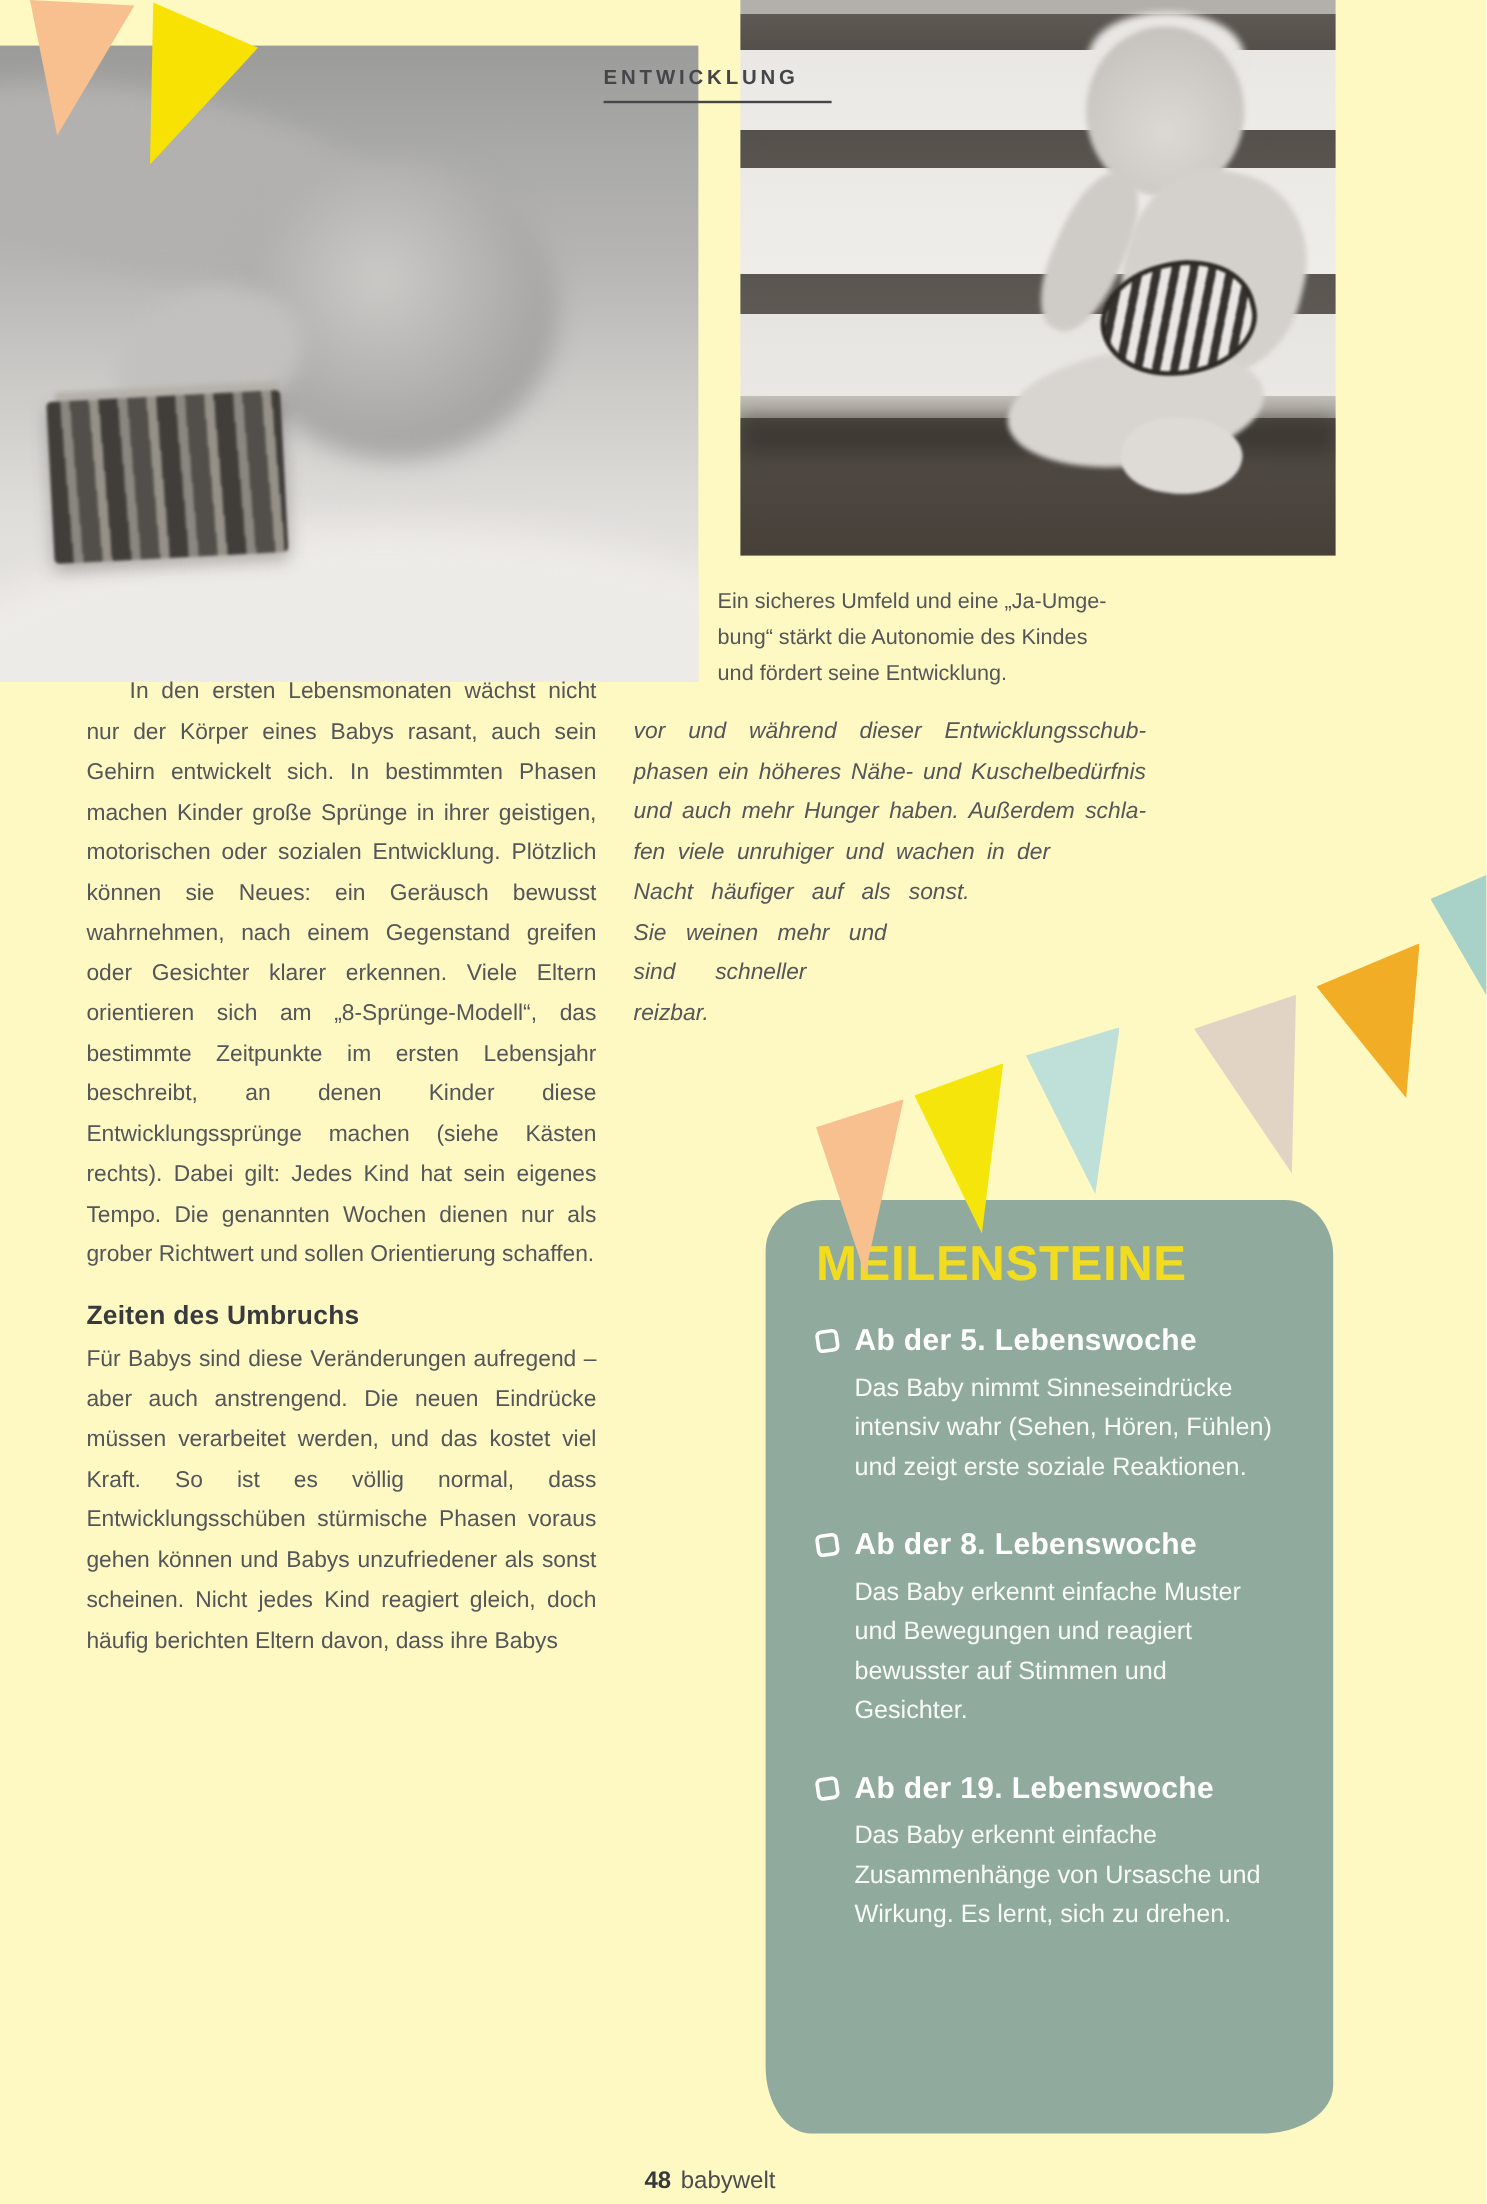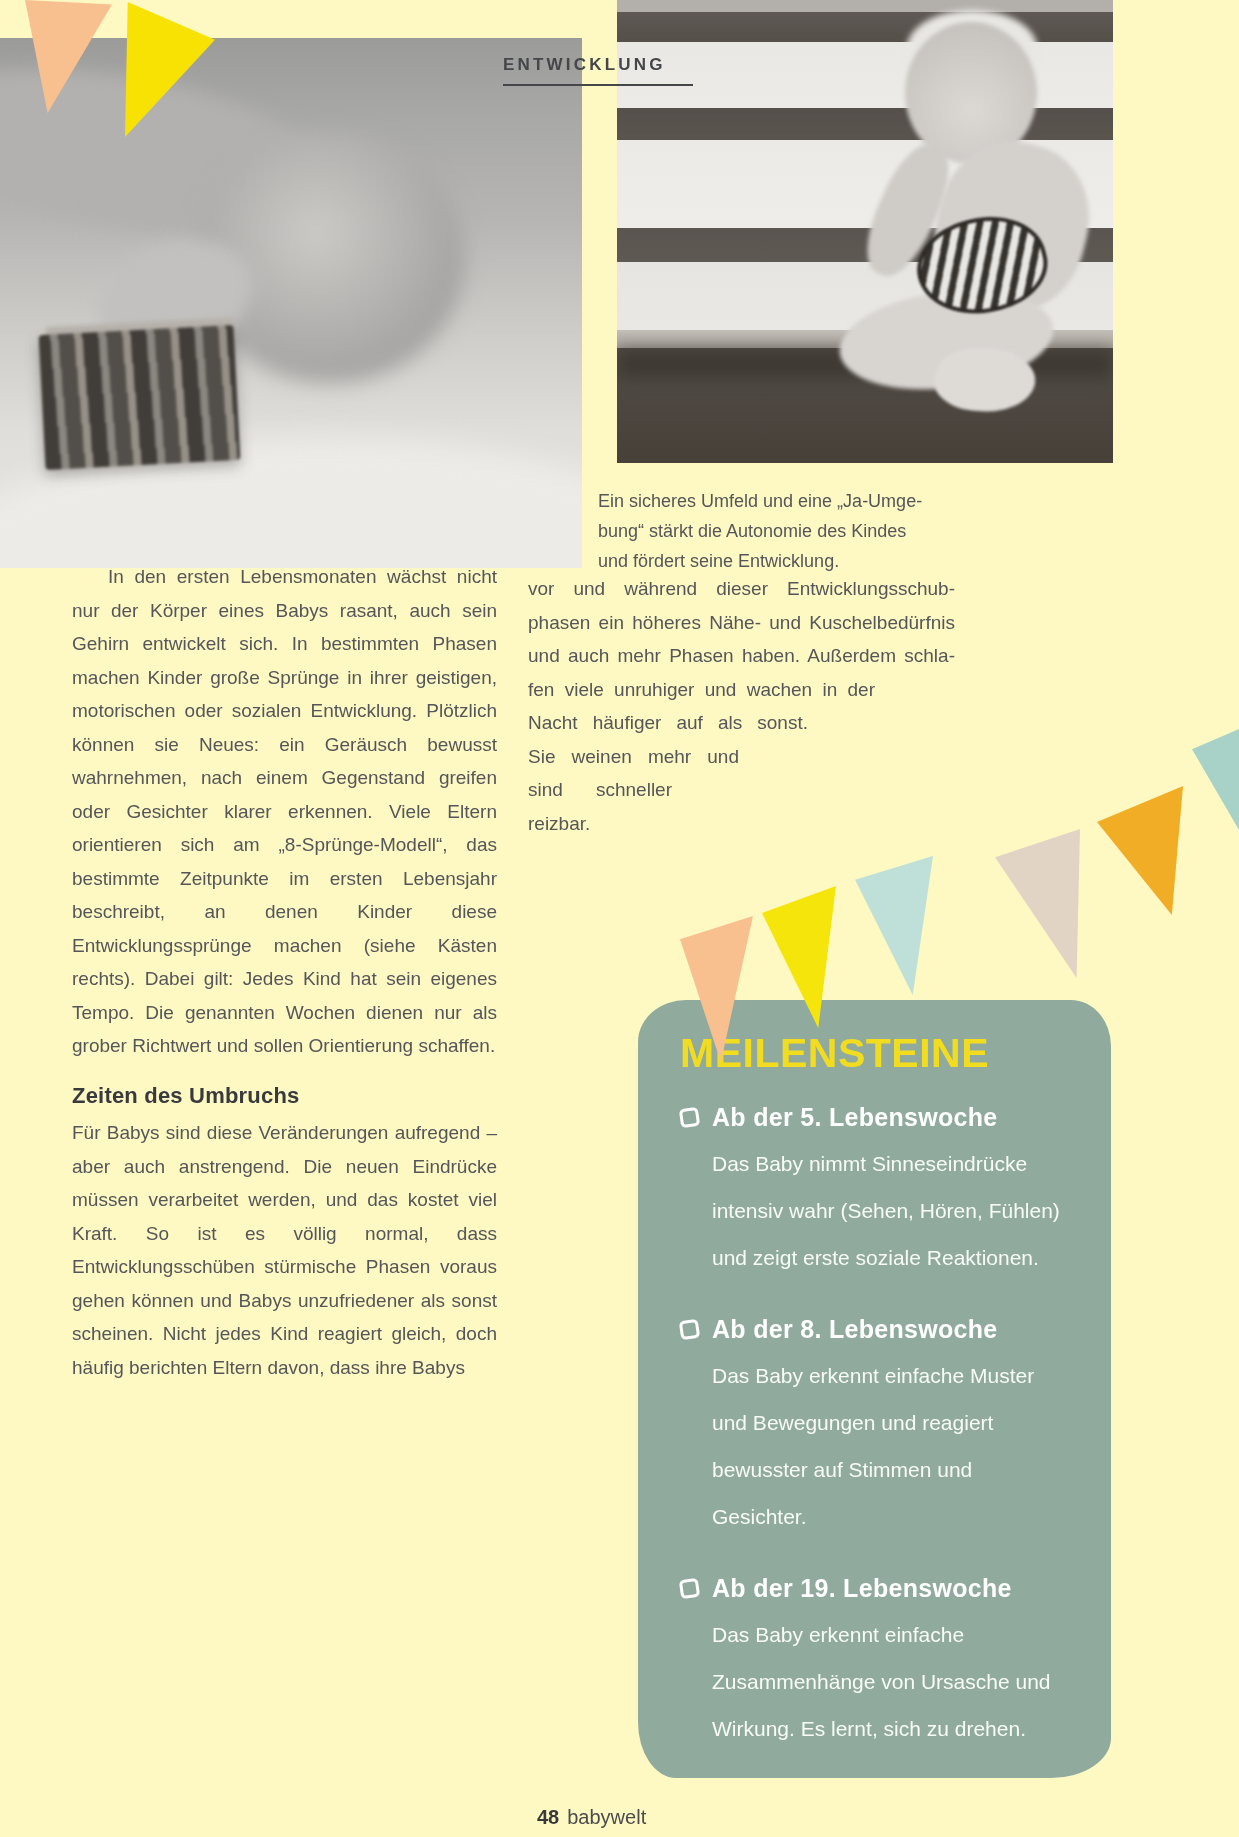--- a/index.html
+++ b/index.html
@@ -66,21 +66,21 @@
   
   .caption { position:absolute; left:598px; top:486px; width:380px; font-size:18px; line-height:30px; color:#54565a; }
 
   
   .col-left { position:absolute; left:72px; top:560px; width:425px; font-size:19px; line-height:33.5px;
     text-align:justify; color:#54565a; }
   .col-left p + p { margin-top:0; }
   .col-left .indent { text-indent:36px; }
   .subheading { margin-top:16px; margin-bottom:4px; font-size:22px; font-weight:700; color:#393a3e;
     text-align:left; letter-spacing:.2px; }
-  .col-right { position:absolute; left:528px; top:572px; width:427px; font-size:19px; line-height:33.5px; color:#54565a; }
+  .col-right { position:absolute; left:528px; top:593px; width:427px; font-size:19px; line-height:33.5px; color:#54565a;font-style:italic; }
   .col-right .line { text-align:justify; text-align-last:justify; }
   .col-right .line.l3 { width:347px; }
   .col-right .line.l4 { width:280px; }
   .col-right .line.l5 { width:211px; }
   .col-right .line.l6 { width:144px; }
   .col-right .line.l7 { width:90px; text-align:left; text-align-last:left; }
 
   
   .tri { position:absolute; }
   .tri-tl-peach { left:25px; top:0; width:87px; height:113px; background:#f8bf8f;
@@ -107,21 +107,21 @@
     background:#90ab9e; border-radius:48px 40px 60px 38px / 42px 46px 40px 56px;
     padding:30px 40px 0 42px; z-index:2;
   }
   .milestones-title { font-size:41px; font-weight:700; letter-spacing:.5px; color:#f2dc20;
     position:relative; z-index:4; margin-bottom:26px; }
   .entry { margin-bottom:34px; position:relative; z-index:4; }
   .entry-head { display:flex; align-items:center; gap:13px; margin-bottom:8px; }
   .checkbox { width:19px; height:19px; border:3px solid #ffffff; border-radius:5px;
     transform:rotate(-8deg); flex:0 0 auto; }
   .entry-title { font-size:25px; font-weight:700; color:#ffffff; letter-spacing:.3px; }
-  .entry-text { margin-left:32px; width:356px; font-size:21px; line-height:47px; color:#f8fbf6; }
+  .entry-text { margin-left:32px; width:356px; font-size:21px; line-height:33px; color:#f8fbf6; }
 
   
   .footer { position:absolute; left:537px; top:1806px; font-size:20px; color:#4b4c4e; }
   .footer .pagenum { font-weight:700; color:#38393b; margin-right:8px; }
 </style>
 </head>
 <body>
 
 <div class="page">
 
@@ -159,21 +159,21 @@
 
   <div class="col-left">
     <p class="indent">In den ersten Lebensmonaten wächst nicht nur der Körper eines Babys rasant, auch sein Gehirn entwickelt sich. In bestimmten Phasen machen Kinder große Sprünge in ihrer geistigen, motorischen oder sozialen Entwicklung. Plötzlich können sie Neues: ein Geräusch bewusst wahrnehmen, nach einem Gegenstand greifen oder Gesichter klarer erkennen. Viele Eltern orientieren sich am „8-Sprünge-Modell“, das bestimmte Zeitpunkte im ersten Lebensjahr beschreibt, an denen Kinder diese Entwicklungssprünge machen (siehe Kästen rechts). Dabei gilt: Jedes Kind hat sein eigenes Tempo. Die genannten Wochen dienen nur als grober Richtwert und sollen Orientierung schaffen.</p>
     <h3 class="subheading">Zeiten des Umbruchs</h3>
     <p>Für Babys sind diese Veränderungen aufregend – aber auch anstrengend. Die neuen Eindrücke müssen verarbeitet werden, und das kostet viel Kraft. So ist es völlig normal, dass Entwicklungsschüben stürmische Phasen voraus gehen können und Babys unzufriedener als sonst scheinen. Nicht jedes Kind reagiert gleich, doch häufig berichten Eltern davon, dass ihre Babys</p>
   </div>
 
   <div class="col-right">
     <div class="line">vor und während dieser Entwicklungsschub-</div>
     <div class="line">phasen ein höheres Nähe- und Kuschelbedürfnis</div>
-    <div class="line">und auch mehr Phasen haben. Außerdem schla-</div>
+    <div class="line">und auch mehr Hunger haben. Außerdem schla-</div>
     <div class="line l3">fen viele unruhiger und wachen in der</div>
     <div class="line l4">Nacht häufiger auf als sonst.</div>
     <div class="line l5">Sie weinen mehr und</div>
     <div class="line l6">sind schneller</div>
     <div class="line l7">reizbar.</div>
   </div>
 
   <div class="milestones">
     <div class="milestones-title">MEILENSTEINE</div>
 

